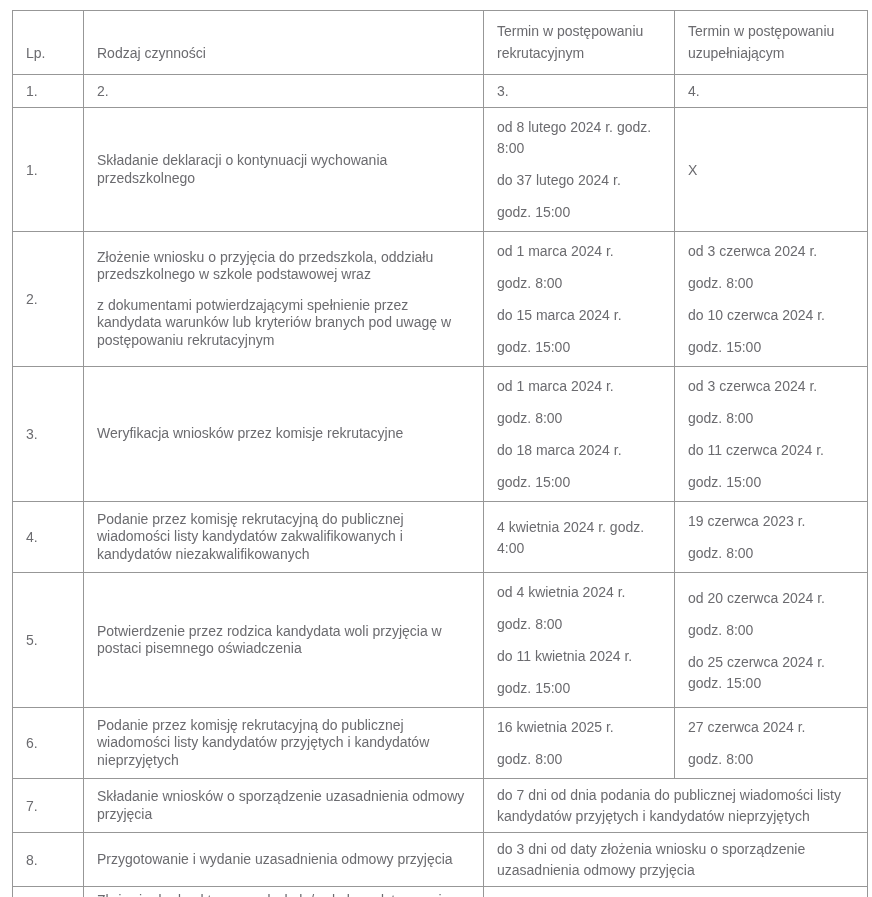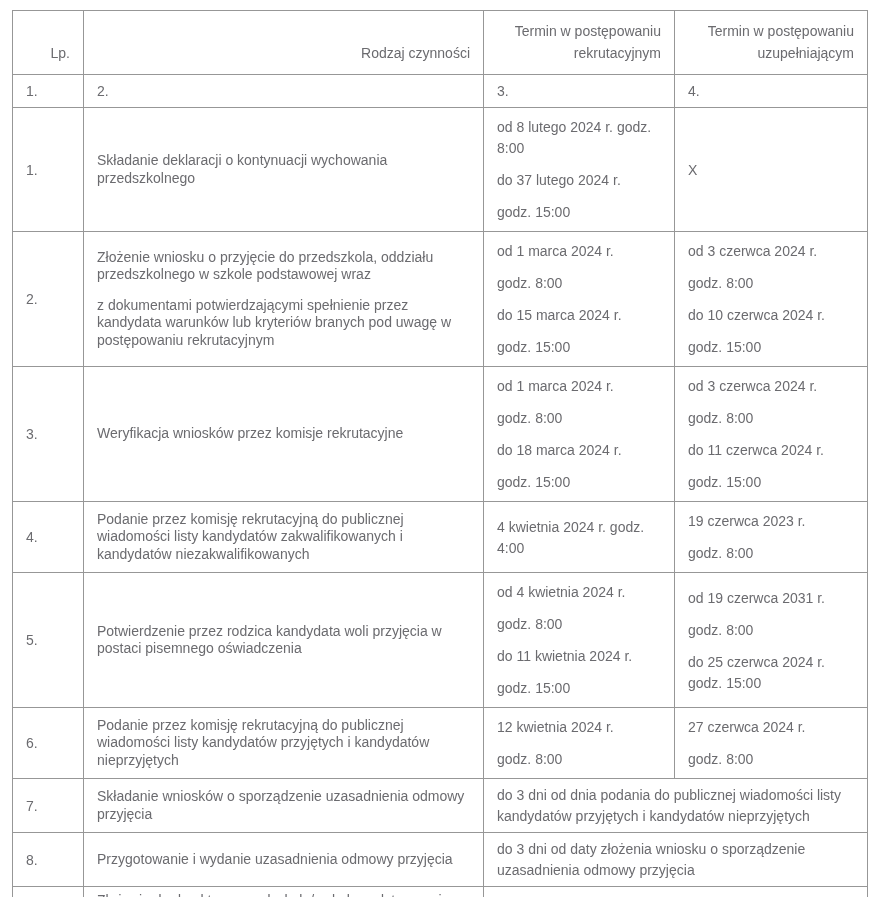--- a/index.html
+++ b/index.html
@@ -31,21 +31,21 @@
   col.c-uzu { width: 193px; }
 
   th, td {
     border: 1px solid #979797;
     padding: 8px 13px;
     vertical-align: middle;
     text-align: left;
     font-weight: normal;
     overflow: hidden;
   }
-  th { font-weight: normal; text-align: right; }
+  th { font-weight: normal; }
   th.bottom-align { vertical-align: bottom; padding-bottom: 13px; }
   th.term-head { vertical-align: middle; line-height: 1.55; }
 
   td p { margin: 0; }
   td.dates { line-height: 1.5; }
   td.dates p { margin: 1px 0 11px 0; }
   td.dates p:last-child { margin-bottom: 0; }
 
   td.activity { line-height: 1.25; }
   td.activity p { margin: 0 0 13px 0; }
@@ -104,21 +104,21 @@
           <p>godz. 15:00</p>
         </td>
         <td class="dates">
           <p>X</p>
         </td>
       </tr>
 
       <tr class="rh-2">
         <td>2.</td>
         <td class="activity">
-          <p>Złożenie wniosku o przyjęcie do przedszkola, oddziału przedszkolnego w szkole podstawowej wraz</p>
+          <p>Złożenie wniosku o przyjęcia do przedszkola, oddziału przedszkolnego w szkole podstawowej wraz</p>
           <p>z dokumentami potwierdzającymi spełnienie przez kandydata warunków lub kryteriów branych pod uwagę w postępowaniu rekrutacyjnym</p>
         </td>
         <td class="dates">
           <p>od 1 marca 2024 r.</p>
           <p>godz. 8:00</p>
           <p>do 15 marca 2024 r.</p>
           <p>godz. 15:00</p>
         </td>
         <td class="dates">
           <p>od 3 czerwca 2024 r.</p>
@@ -166,48 +166,48 @@
         <td class="activity">
           <p>Potwierdzenie przez rodzica kandydata woli przyjęcia w postaci pisemnego oświadczenia</p>
         </td>
         <td class="dates">
           <p>od 4 kwietnia 2024 r.</p>
           <p>godz. 8:00</p>
           <p>do 11 kwietnia 2024 r.</p>
           <p>godz. 15:00</p>
         </td>
         <td class="dates">
-          <p>od 19 czerwca 2031 r.</p>
+          <p>od 20 czerwca 2024 r.</p>
           <p>godz. 8:00</p>
           <p>do 25 czerwca 2024 r. godz. 15:00</p>
         </td>
       </tr>
 
       <tr class="rh-6">
         <td>6.</td>
         <td class="activity">
           <p>Podanie przez komisję rekrutacyjną do publicznej wiadomości listy kandydatów przyjętych i kandydatów nieprzyjętych</p>
         </td>
         <td class="dates">
-          <p>12 kwietnia 2024 r.</p>
+          <p>16 kwietnia 2025 r.</p>
           <p>godz. 8:00</p>
         </td>
         <td class="dates">
           <p>27 czerwca 2024 r.</p>
           <p>godz. 8:00</p>
         </td>
       </tr>
 
       <tr class="rh-7">
         <td>7.</td>
         <td class="activity">
           <p>Składanie wniosków o sporządzenie uzasadnienia odmowy przyjęcia</p>
         </td>
         <td class="dates merged" colspan="2">
-          <p>do 3 dni od dnia podania do publicznej wiadomości listy kandydatów przyjętych i kandydatów nieprzyjętych</p>
+          <p>do 7 dni od dnia podania do publicznej wiadomości listy kandydatów przyjętych i kandydatów nieprzyjętych</p>
         </td>
       </tr>
 
       <tr class="rh-8">
         <td>8.</td>
         <td class="activity">
           <p>Przygotowanie i wydanie uzasadnienia odmowy przyjęcia</p>
         </td>
         <td class="dates merged" colspan="2">
           <p>do 3 dni od daty złożenia wniosku o sporządzenie uzasadnienia odmowy przyjęcia</p>

